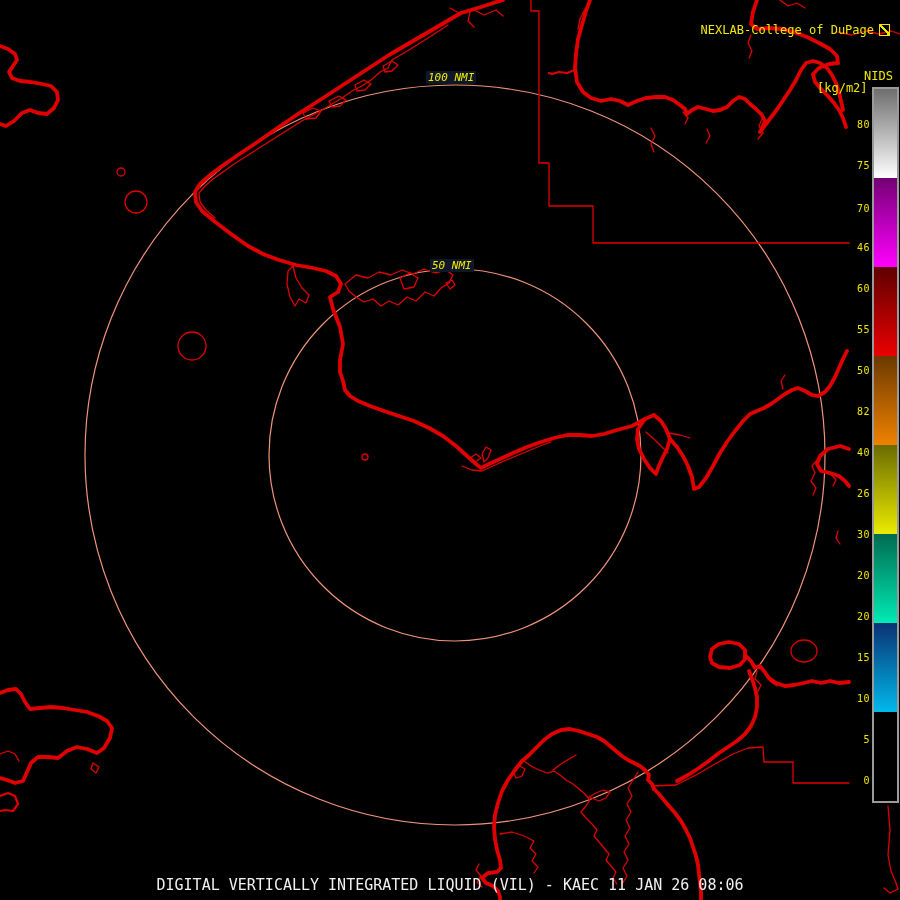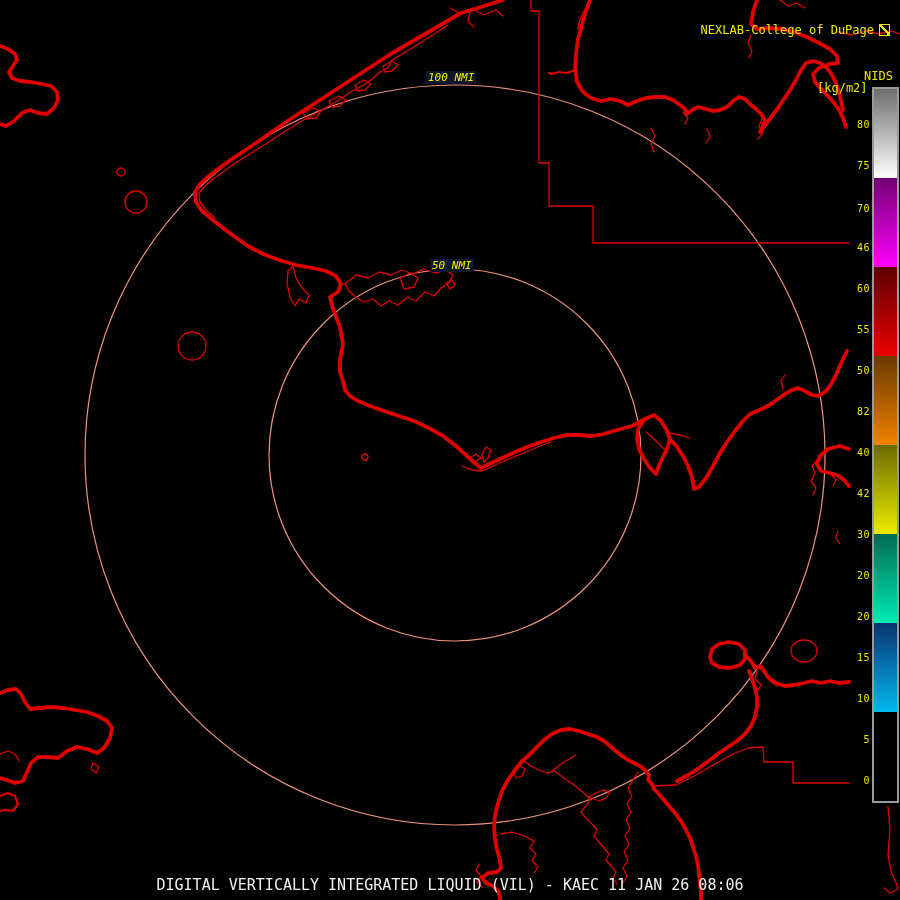--- a/index.html
+++ b/index.html
@@ -124,21 +124,21 @@
   <div id="ticks">
       <div class="tick" style="top: 117px;">80</div>
       <div class="tick" style="top: 158px;">75</div>
       <div class="tick" style="top: 195px; margin-top: 6px;">70</div>
       <div class="tick" style="top: 240px;">46</div>
       <div class="tick" style="top: 281px;">60</div>
       <div class="tick" style="top: 322px;">55</div>
       <div class="tick" style="top: 363px;">50</div>
       <div class="tick" style="top: 404px;">82</div>
       <div class="tick" style="top: 445px;">40</div>
-      <div class="tick" style="top: 486px;">42</div>
+      <div class="tick" style="top: 486px;">26</div>
       <div class="tick" style="top: 527px;">30</div>
       <div class="tick" style="top: 568px;">20</div>
       <div class="tick" style="top: 609px;">20</div>
       <div class="tick" style="top: 650px;">15</div>
       <div class="tick" style="top: 691px;">10</div>
       <div class="tick" style="top: 732px;">5</div>
       <div class="tick" style="top: 773px;">0</div>
     </div>
 
   <div id="caption">DIGITAL VERTICALLY INTEGRATED LIQUID (VIL) - KAEC 11 JAN 26 08:06</div>

